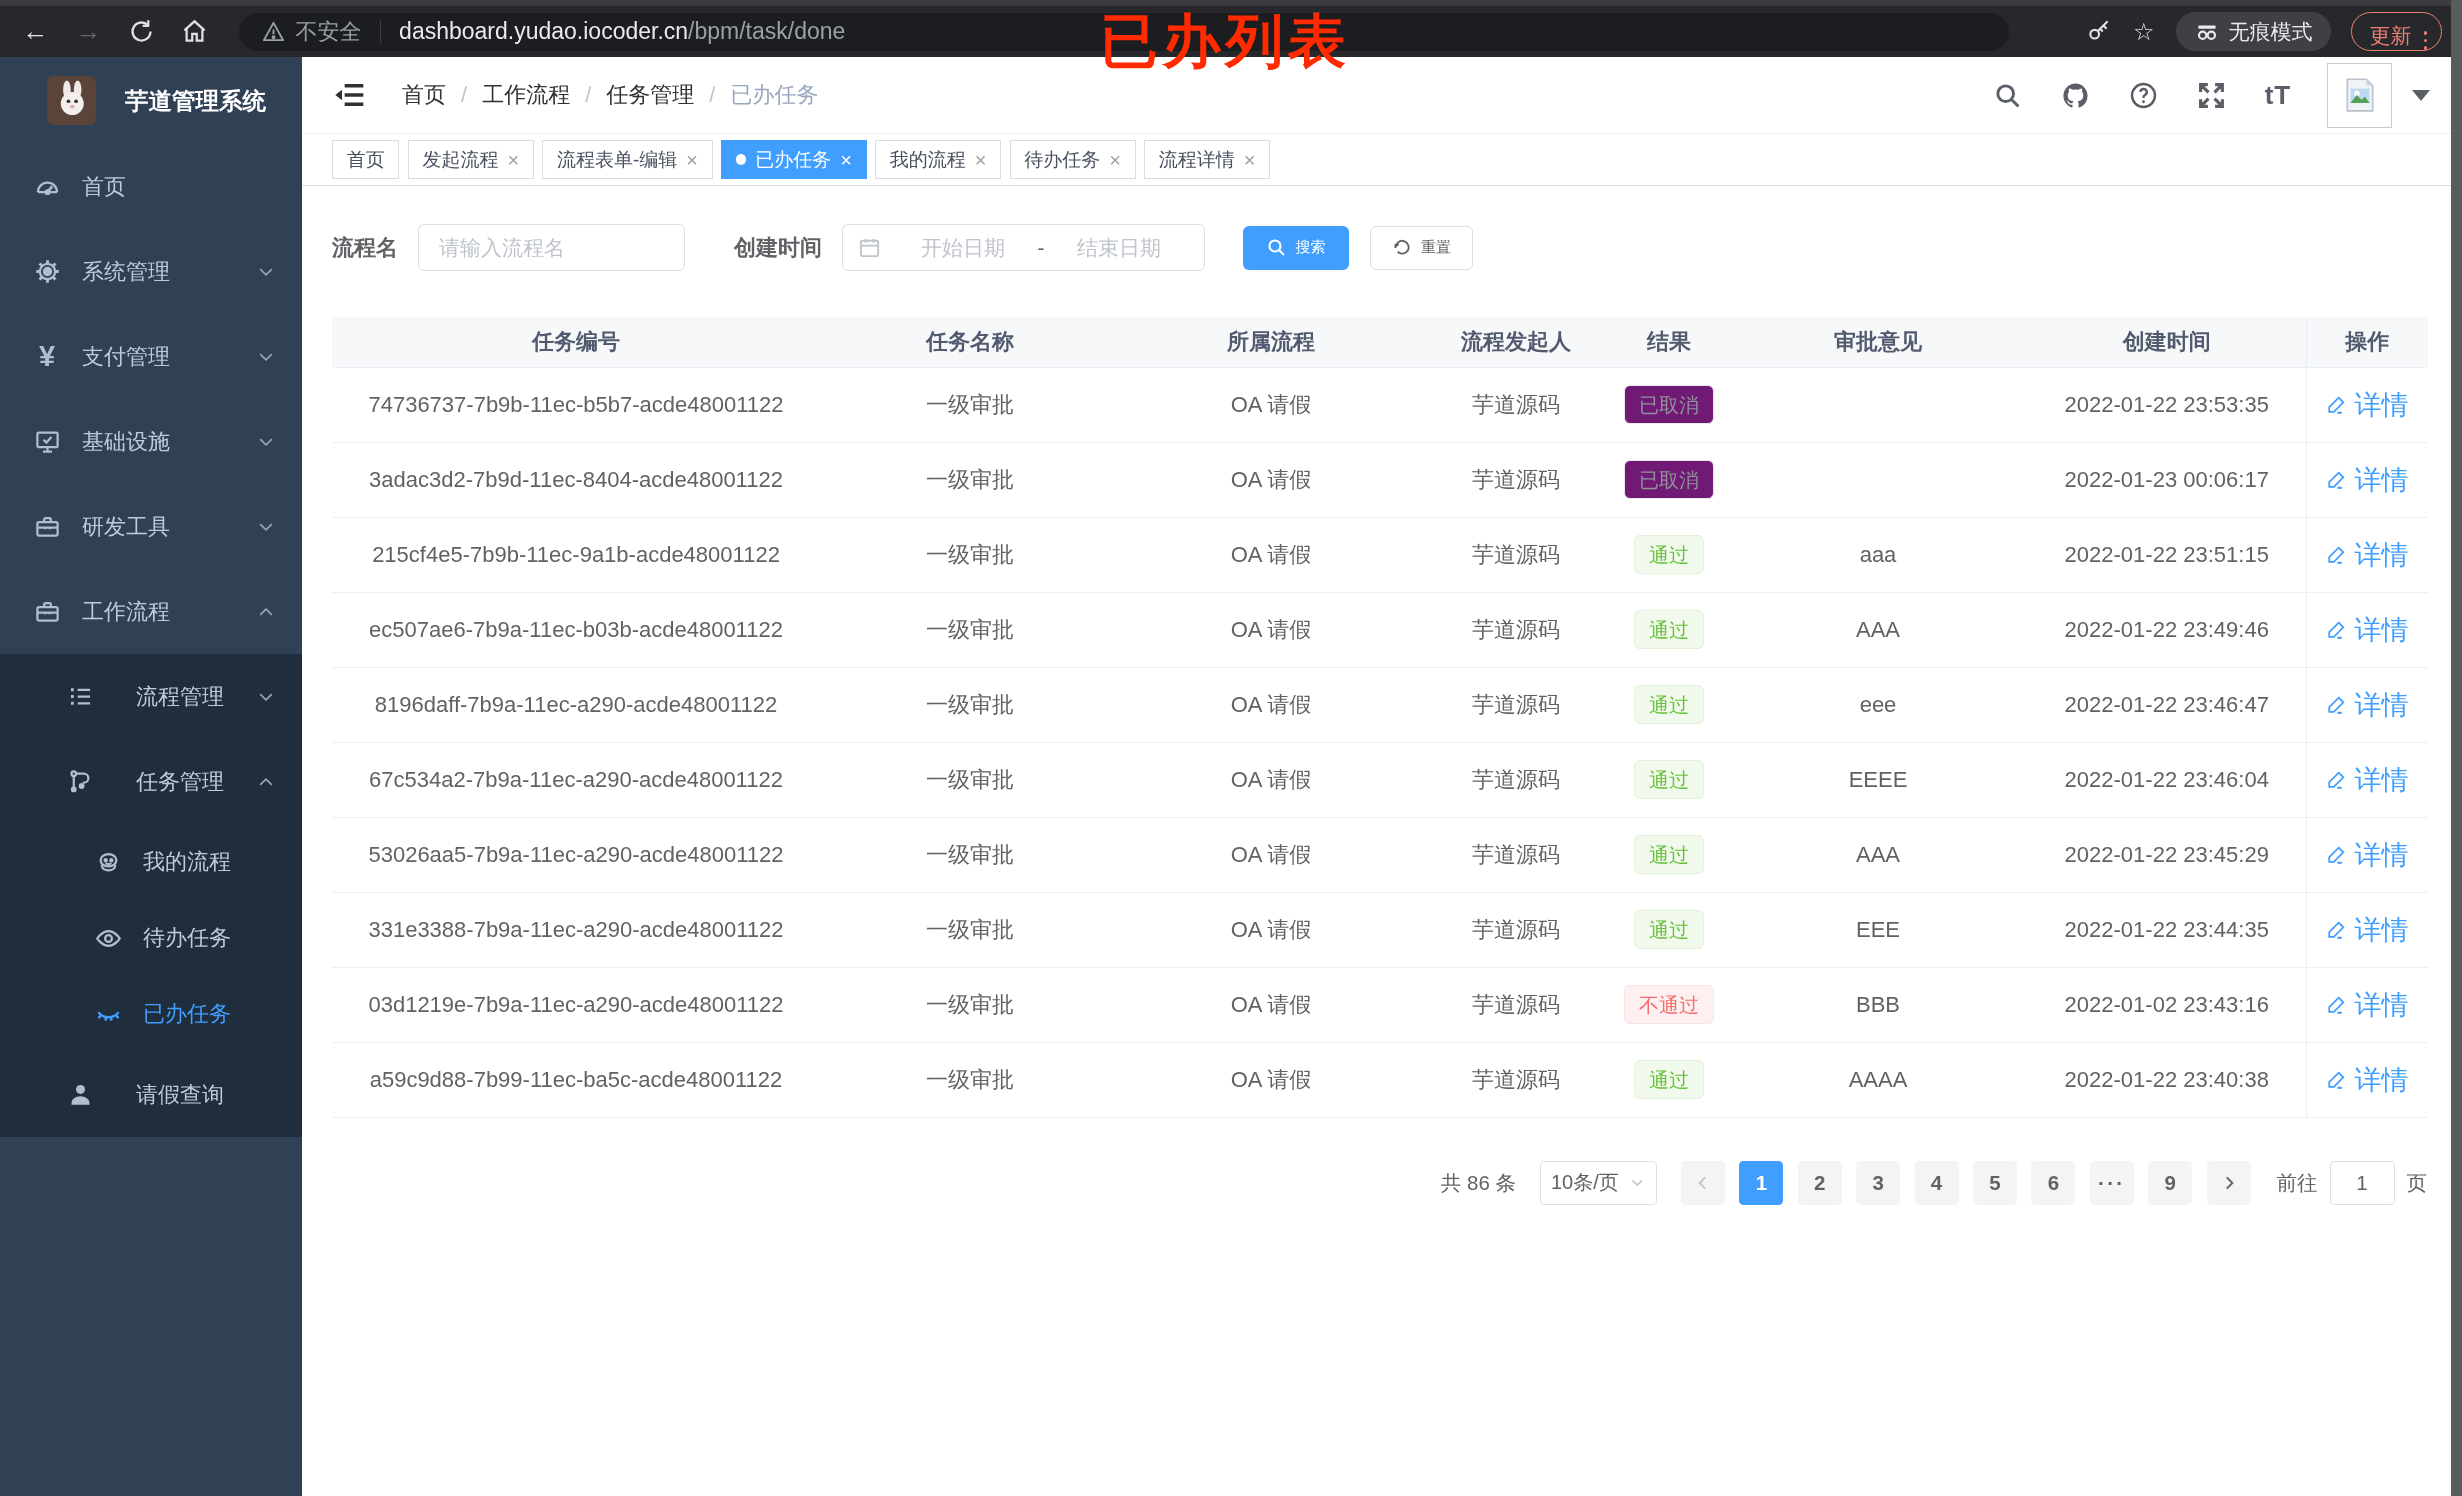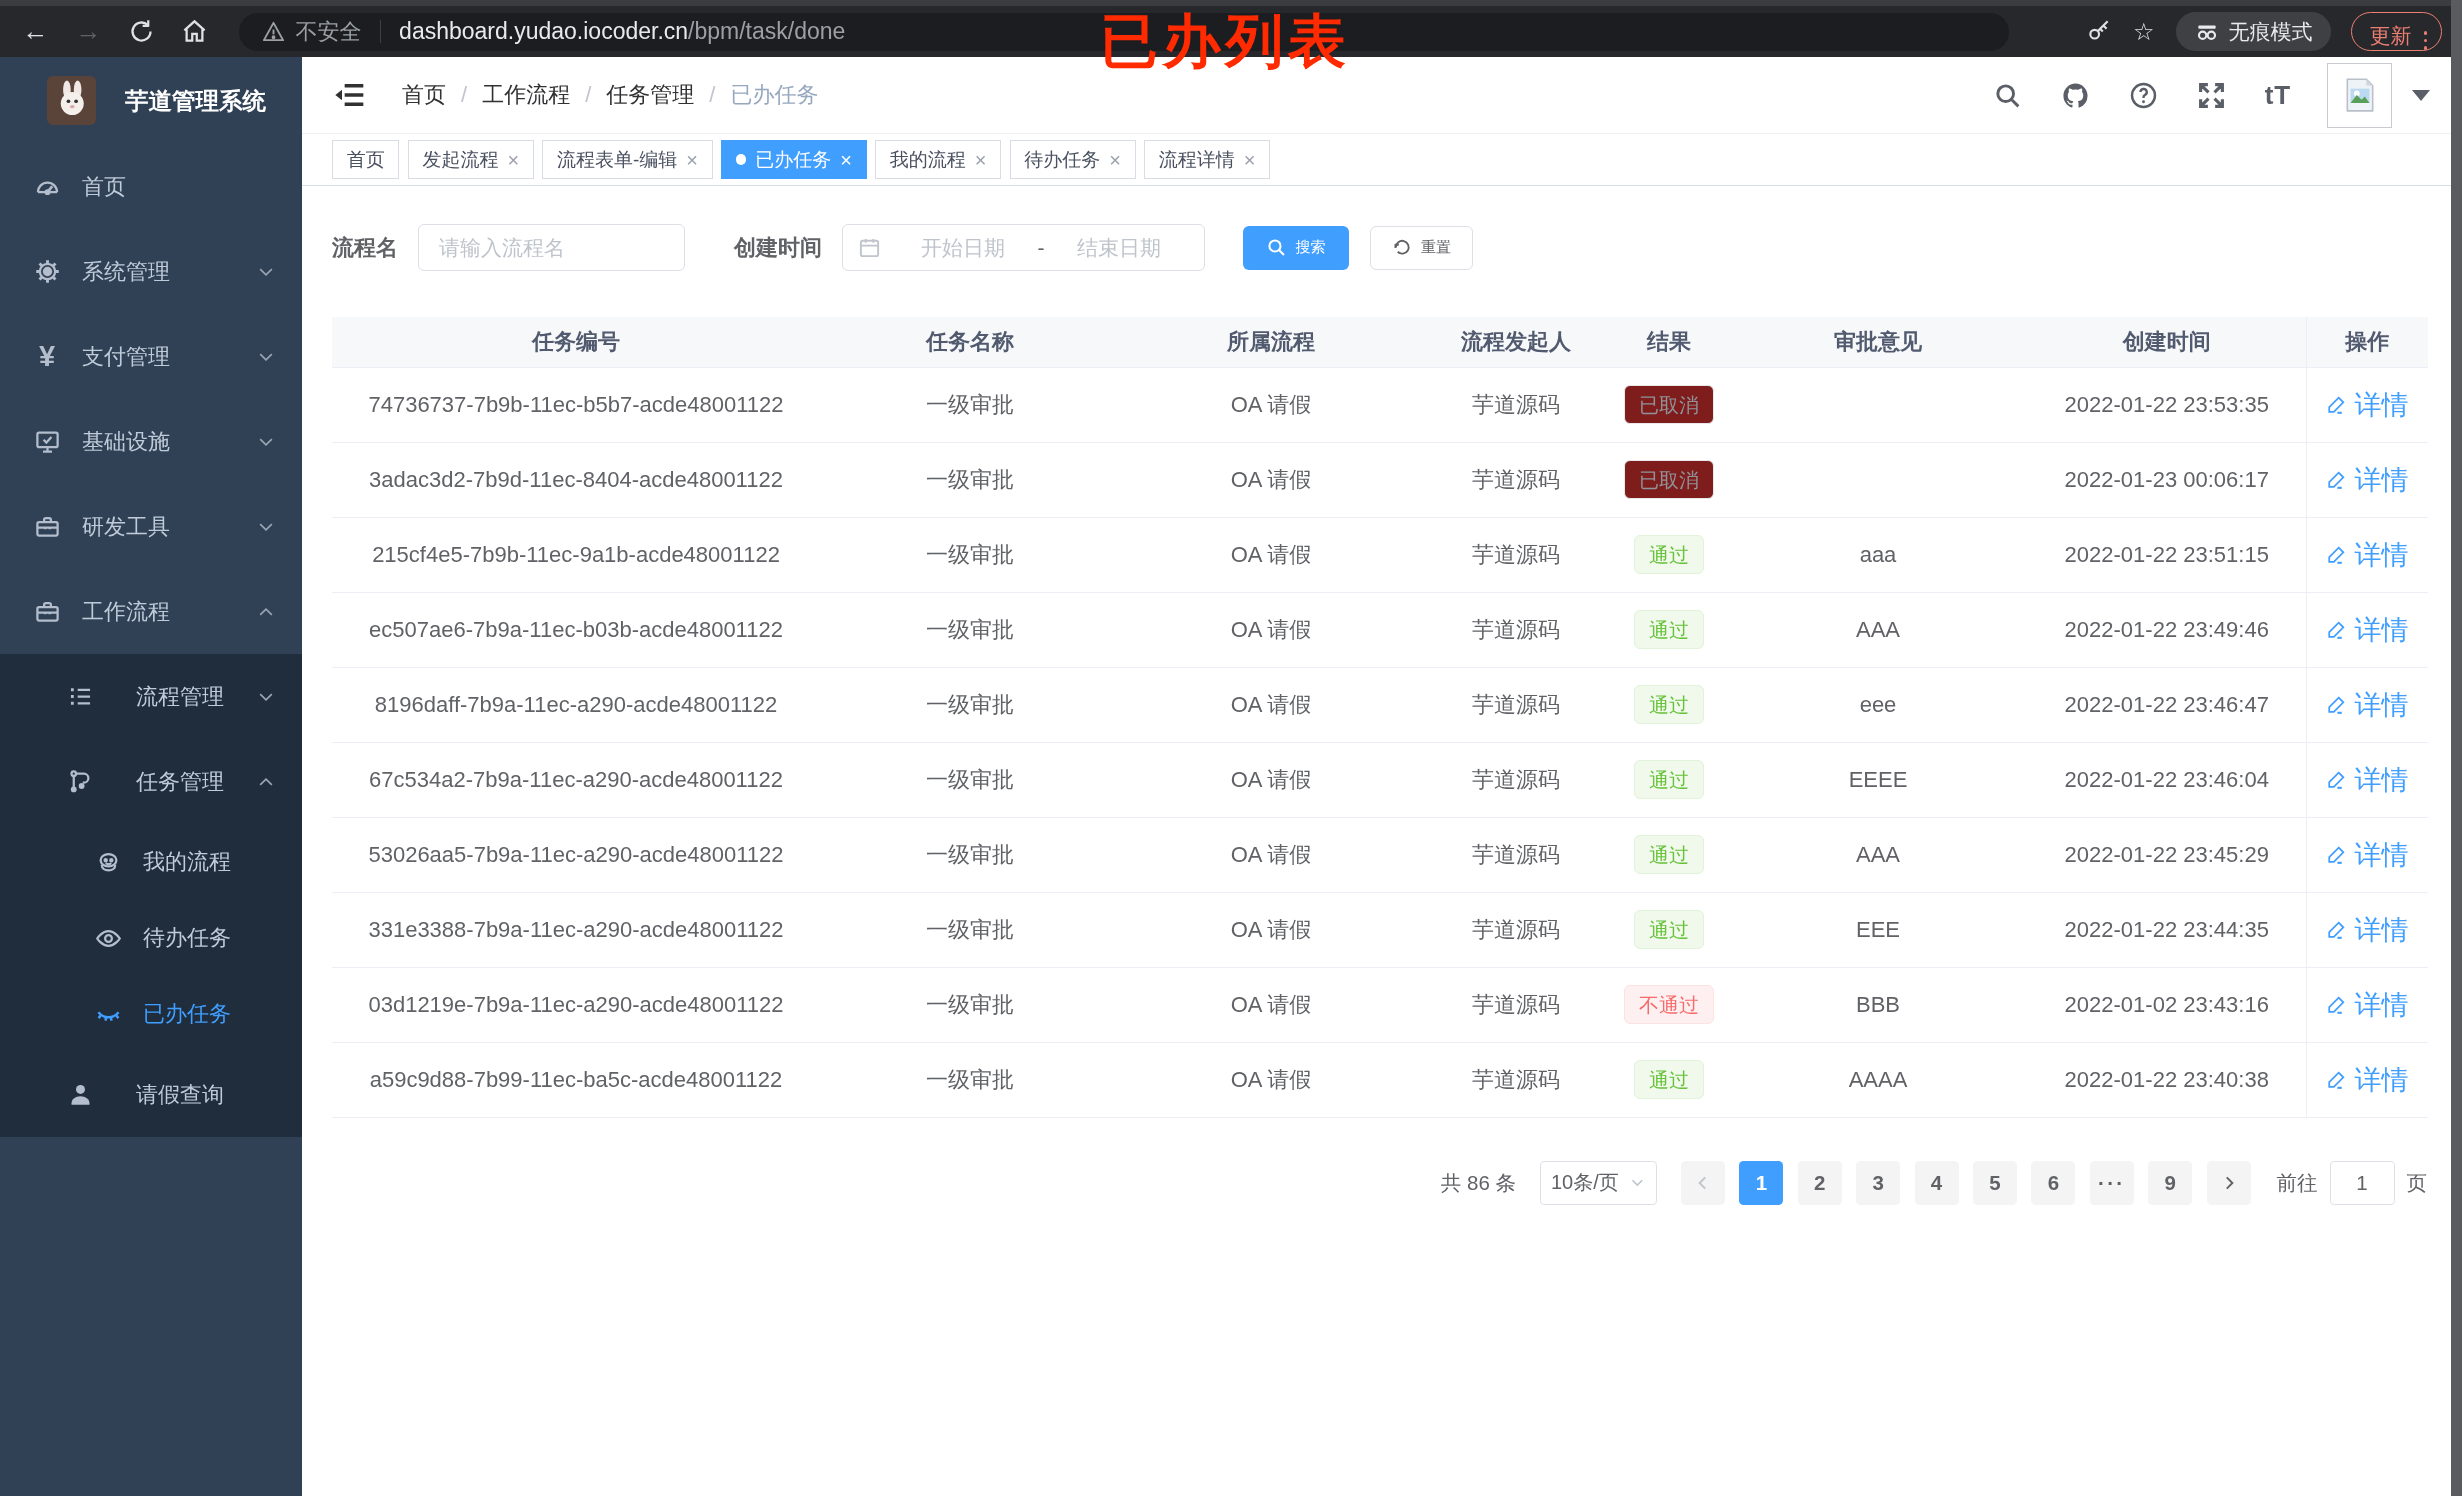--- a/index.html
+++ b/index.html
@@ -89,21 +89,21 @@
   .btn-primary { background:#409eff; color:#fff; padding:0 23px; margin-left:38px; }
   .btn-plain { background:#fff; color:#606266; border:1.5px solid #dcdfe6; padding:0 21px; margin-left:21px; }
 
   
   .tbl { width:2096px; border-collapse:collapse; margin-top:46px; table-layout:fixed; }
   .tbl th { height:50px; background:#f7f8fa; color:#515a6e; font-size:22px; font-weight:bold; text-align:center; }
   .tbl td { height:75px; border-bottom:1.5px solid #ebeef5; text-align:center; font-size:22px; color:#606266; }
   .tbl thead tr { border-bottom:1.5px solid #ebeef5; }
   .col-op { border-left:1.5px solid #ebeef5; }
   .badge { display:inline-block; padding:8.4px 13.7px; border-radius:6px; font-size:20px; line-height:1; border:1.5px solid transparent; }
-  .badge.info { color:#909399; background:#7f1d1d; border-color:#e9e9eb; }
+  .badge.info { color:#909399; background:#701a75; border-color:#e9e9eb; }
   .badge.success { color:#67c23a; background:#f0f9eb; border-color:#e1f3d8; }
   .badge.danger { color:#f56c6c; background:#fef0f0; border-color:#fde2e2; }
   .op-link { color:#409eff; display:inline-flex; align-items:center; gap:7.6px; cursor:pointer; font-size:27px; }
   .op-link svg { width:21px; height:21px; }
 
   
   .pager-row { display:flex; align-items:center; justify-content:flex-end; margin-top:43px; font-size:20.5px; color:#606266; }
   .total { margin-right:24px; }
   .size-select { width:117px; height:44px; border:1.5px solid #dcdfe6; border-radius:4.6px; display:flex; align-items:center; justify-content:center; gap:10.6px; color:#606266; font-size:20px; cursor:pointer; }
   .size-select .sel-caret { display:flex; }

